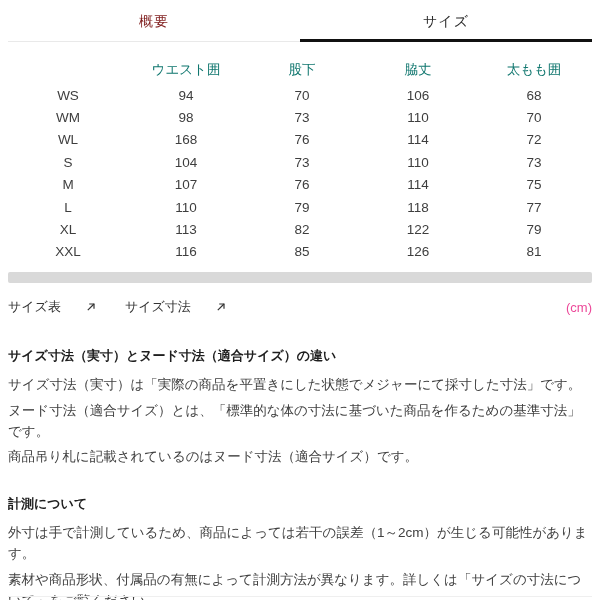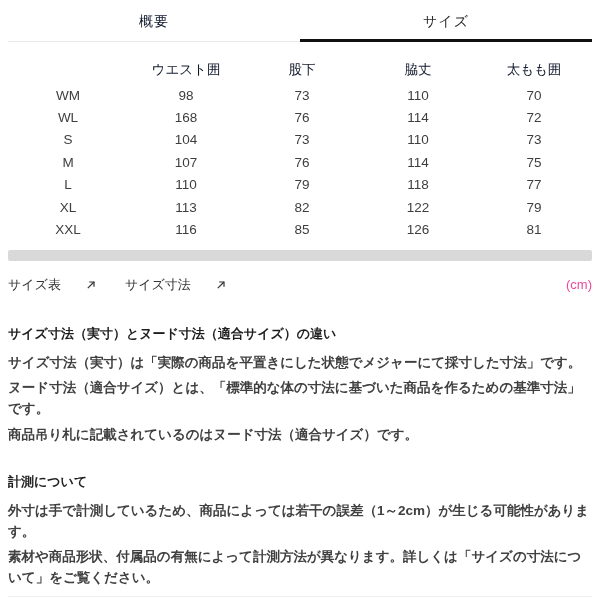--- a/index.html
+++ b/index.html
@@ -8,32 +8,32 @@
     font-family:"Liberation Sans","DejaVu Sans",sans-serif;
     color:#3d3d3d;
     -webkit-font-smoothing:antialiased;
   }
   .page { padding:0 8px; }
 
   
   .tabs { display:flex; align-items:stretch; }
   .tab {
     flex:1; text-align:center; font-size:14px; letter-spacing:1px;
-    padding:13px 0 10px; color:#0f172a;
+    padding:13px 0 10px; color:#7f1d1d;
     border-bottom:1px solid #e9e9e9; cursor:pointer;
   }
   .tab.active { border-bottom:3px solid #111111; padding-bottom:0; color:#2a2a2a; }
 
   
   table.size-table {
     width:100%; border-collapse:collapse; table-layout:fixed;
     margin-top:14px; font-size:13.5px; color:#3e3e3e;
   }
   .size-table th {
-    font-weight:normal; color:#0f172a; height:28px;
+    font-weight:normal; color:#0f766e; height:28px;
     text-align:center; padding:0; vertical-align:middle;
   }
   .size-table td {
     text-align:center; padding:0; height:22.4px; vertical-align:middle;
   }
   .size-table .size-col { width:120px; }
 
   
   .scrollbar-track { margin-top:9px; }
   .scrollbar-thumb { height:11px; background:#d9d9d9; border-radius:2px; width:100%; }
@@ -42,21 +42,21 @@
   .links-row { display:flex; align-items:center; margin-top:15px; font-size:13px; }
   .ext-link { display:inline-flex; align-items:center; gap:24px; margin-right:28px; color:#333333; cursor:pointer; }
   .ext-link svg { display:block; }
   .unit { margin-left:auto; color:#ec4899; }
 
   
   .section { font-size:13.5px; line-height:21px; color:#404040; }
   .section-1 { margin-top:29px; }
   .section-2 { margin-top:26px; }
   .section h3 { font-size:13px; font-weight:bold; color:#1e1e1e; margin:0 0 8px 0; }
-  .section p { margin:4.5px 0;font-weight:bold; }
+  .section p { margin:4.5px 0; }
 
   .bottom-divider { position:absolute; left:8px; right:8px; bottom:3px; height:1px; background:#efefef; }
 </style>
 </head>
 <body>
 
 <div class="page">
 
   <div class="tabs">
     <div class="tab">概要</div>
@@ -74,20 +74,27 @@
     <thead>
       <tr>
         <th></th>
         <th>ウエスト囲</th>
         <th>股下</th>
         <th>脇丈</th>
         <th>太もも囲</th>
       </tr>
     </thead>
     <tbody>
+      <tr>
+        <td>WS</td>
+        <td>94</td>
+        <td>70</td>
+        <td>106</td>
+        <td>68</td>
+      </tr>
       <tr>
         <td>WM</td>
         <td>98</td>
         <td>73</td>
         <td>110</td>
         <td>70</td>
       </tr>
       <tr>
         <td>WL</td>
         <td>168</td>

